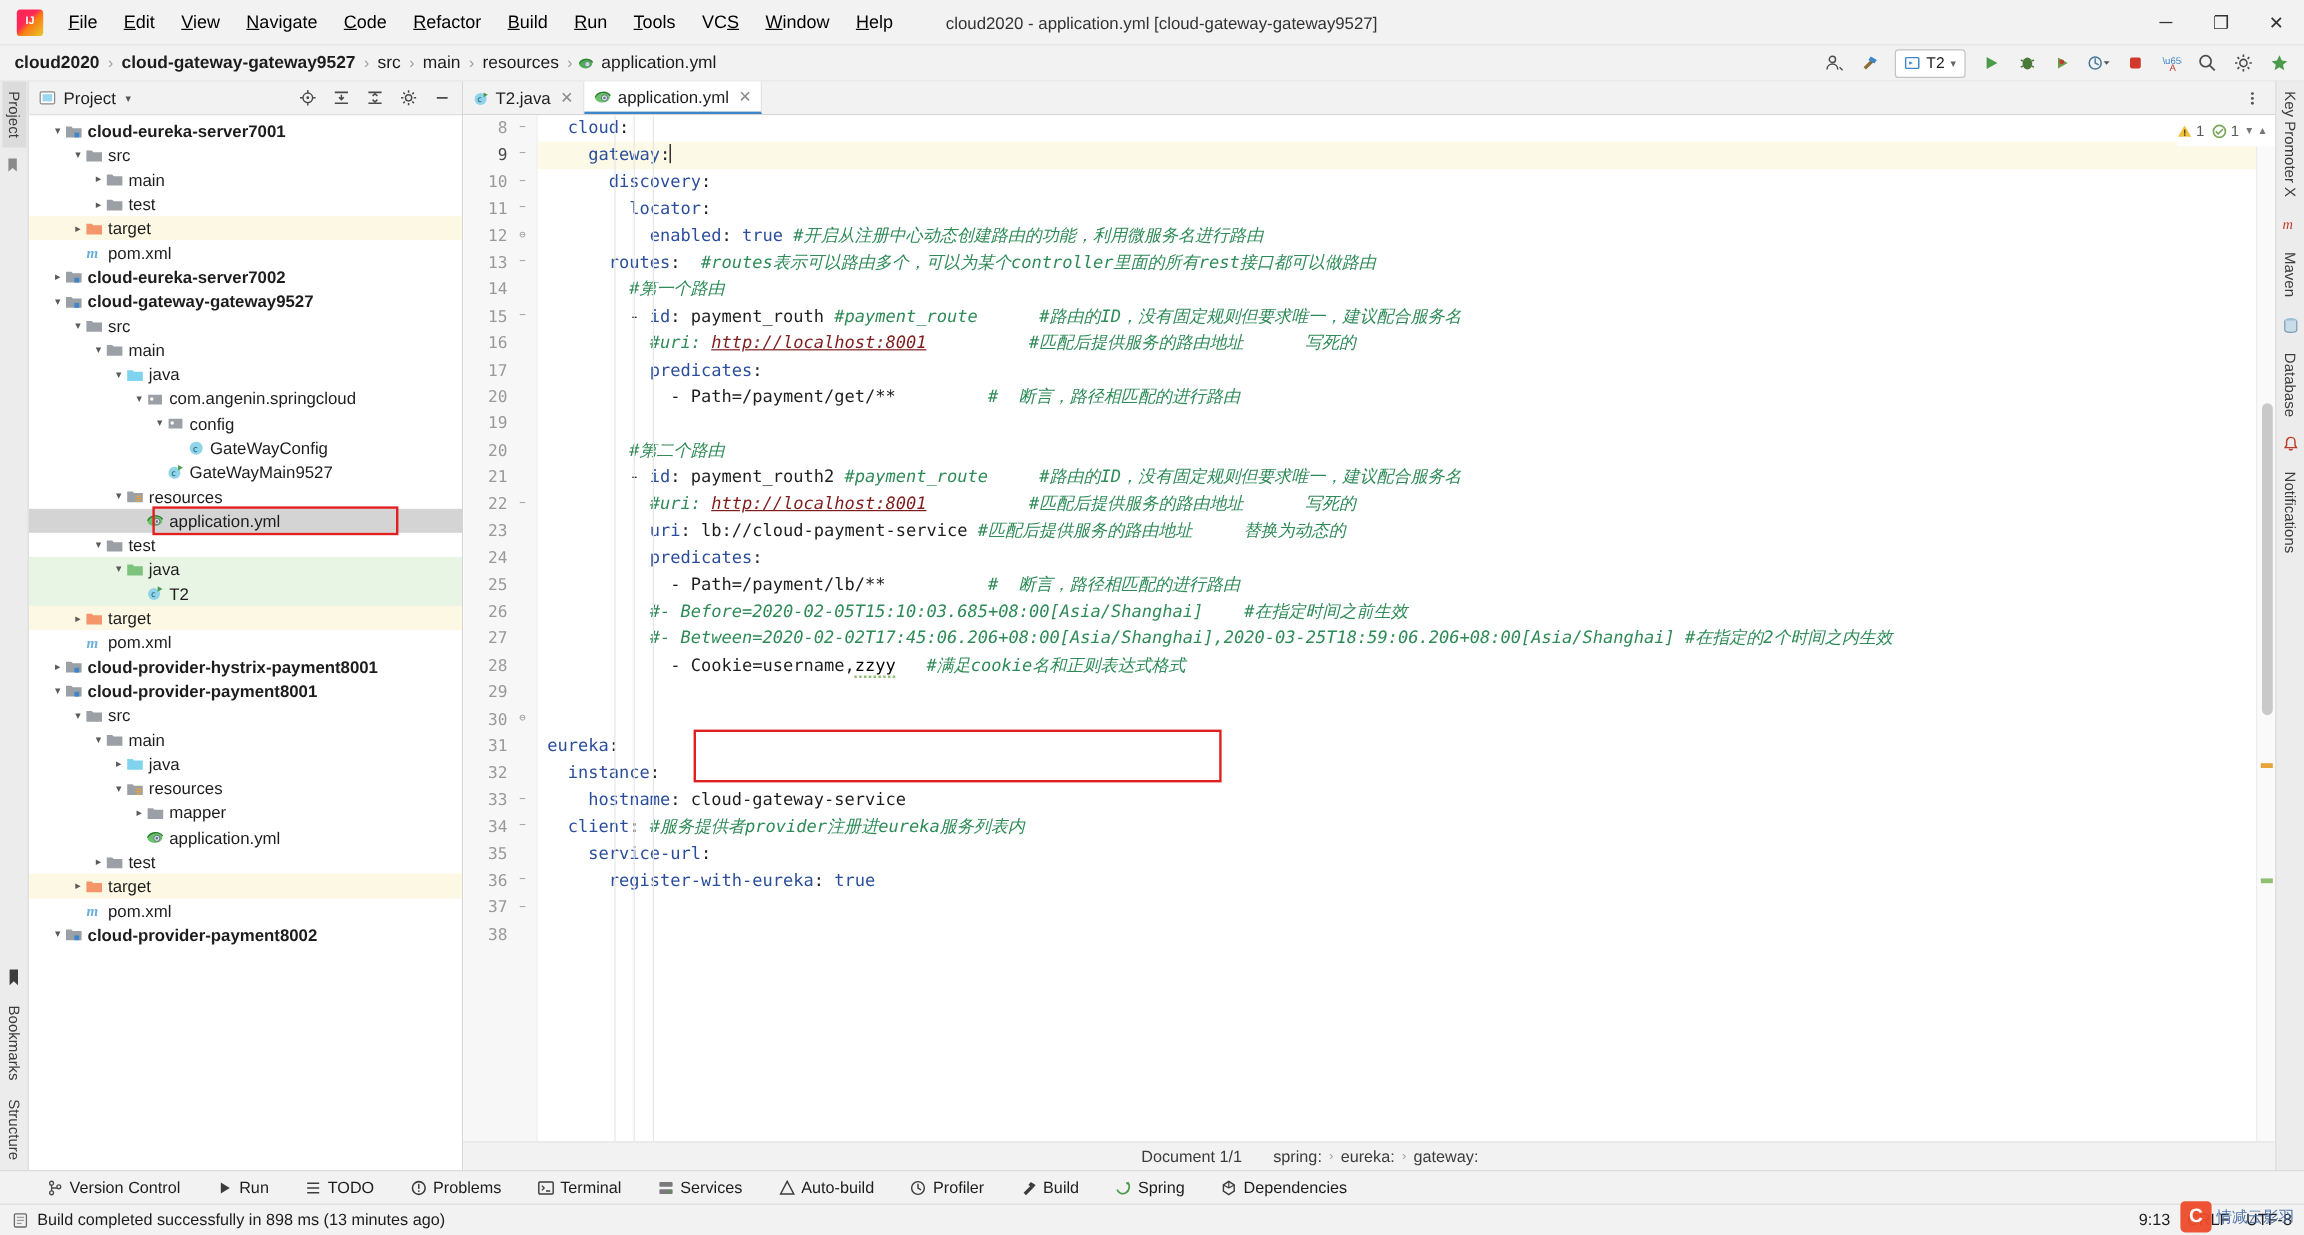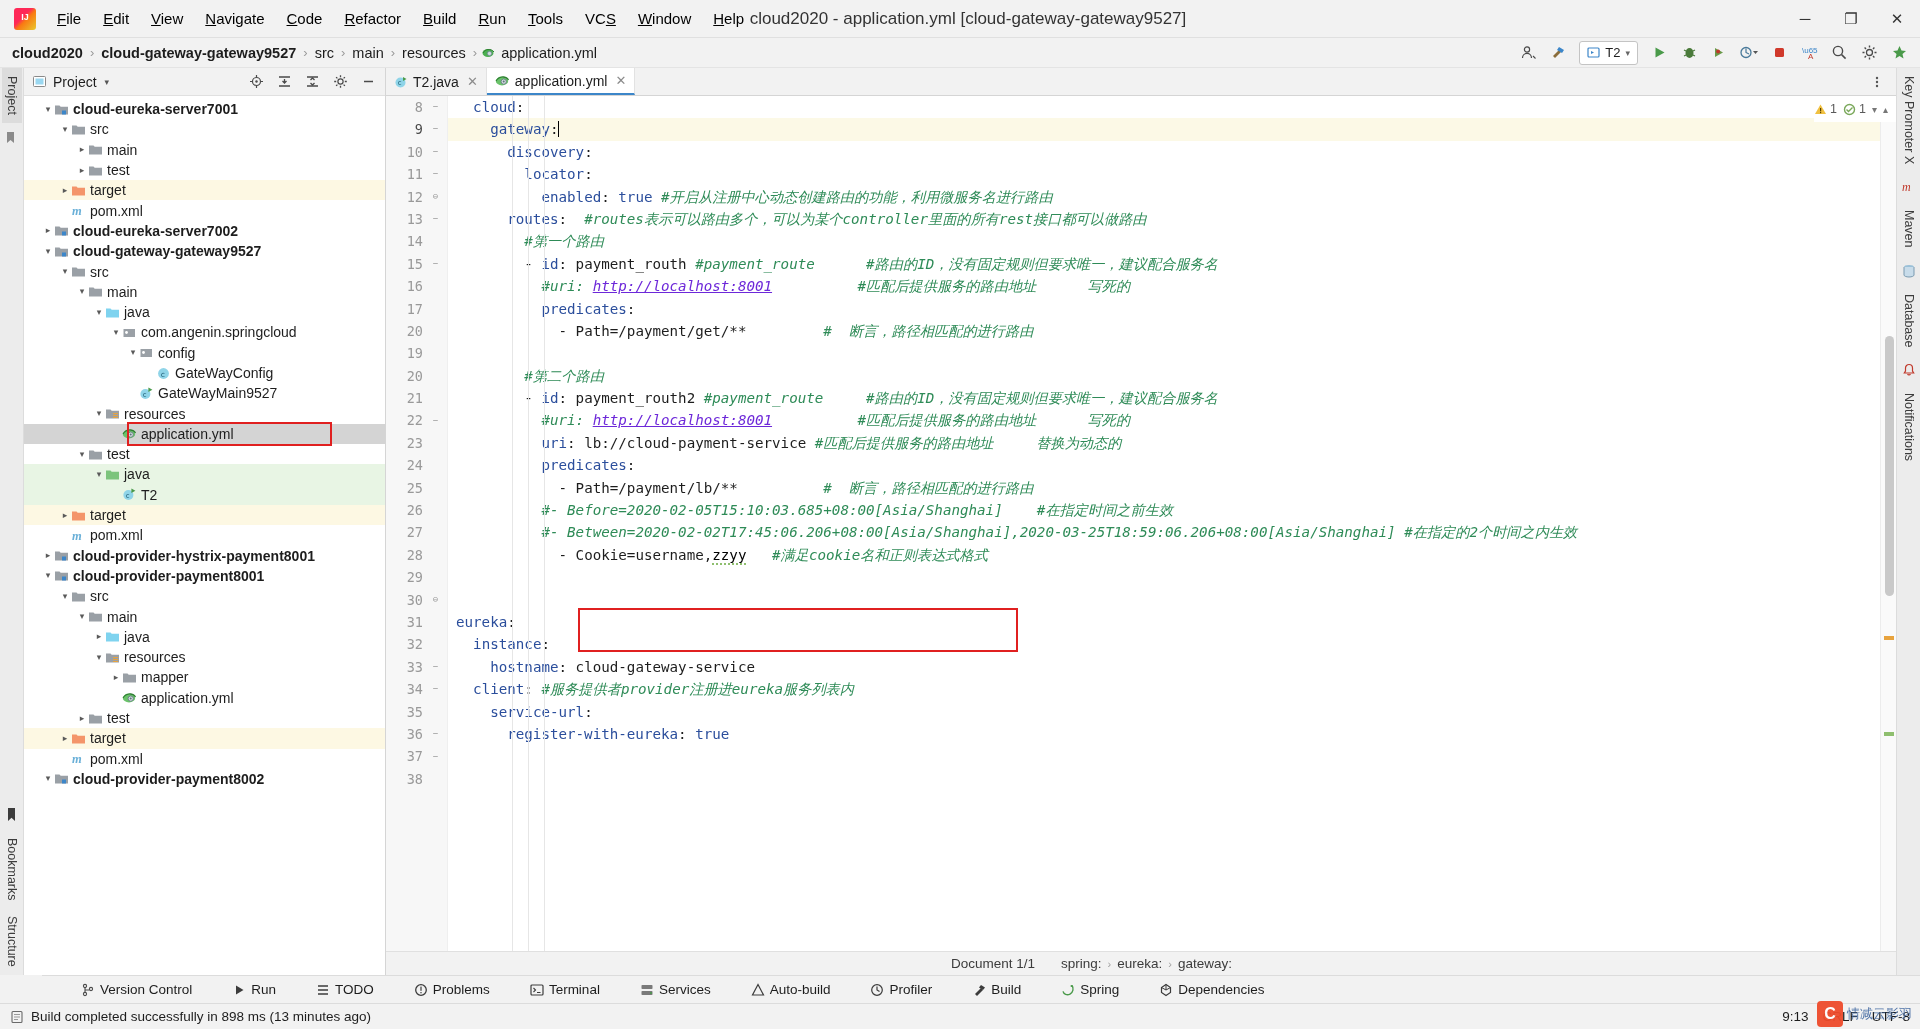--- a/index.html
+++ b/index.html
@@ -26,21 +26,21 @@
     font-family: "Liberation Sans", sans-serif;
   }
   .menubar { display: flex; align-items: center; gap: 0; }
   .menu-item {
     padding: 5px 11px; font-size: 15px; color: #000000; cursor: default;
     white-space: nowrap;
   }
   .menu-item u { text-decoration: underline; }
   .win-title {
     position: absolute; left: 16px; right: 0; text-align: center;
-    font-size: 17px; color: #333; pointer-events: none;
+    font-size: 14px; color: #333; pointer-events: none;
   }
   .win-ctrl { margin-left: auto; display: flex; align-items: center; z-index: 5; }
   .win-btn {
     width: 46px; height: 38px; display: flex; align-items: center; justify-content: center;
     font-size: 15px; color: #333; cursor: default;
   }
 
   
   .navbar {
     height: 30px; background: #f2f2f2; display: flex; align-items: center;
@@ -144,21 +144,21 @@
   }
   .code {
     flex: 1; position: relative; overflow: hidden;
     font-family: "DejaVu Sans Mono", monospace; font-size: 14.2px;
   }
   .cline { height: 22.4px; line-height: 22.4px; white-space: pre; padding-left: 8px; }
   .cline.cur { background: #fcf9e6; }
   .k { color: #2b4e9c; }          
   .v { color: #1d1d1d; }          
   .c { color: #2e8b57; font-style: italic; }                       
-  .u { color: #6d28d9; font-style: italic; text-decoration: underline; }
+  .u { color: #7f1d1d; font-style: italic; text-decoration: underline; }
   .wavy { border-bottom: 2px dotted #8fbf6f; }
   .caret {
     display: inline-block; width: 1px; height: 16px; background: #000;
     vertical-align: -3px; margin-left: -1px;
   }
   .indent-guide {
     position: absolute; top: 0; bottom: 0; width: 1px; background: #e6e6e6;
   }
   .redbox { position: absolute; border: 2px solid #e02020; pointer-events: none; }
 
@@ -178,21 +178,21 @@
   .docbar {
     height: 24px; background: #f2f2f2; border-top: 1px solid #e0e0e0;
     display: flex; align-items: center; padding-left: 565px; font-size: 13.5px;
     color: #3c3c3c; flex: 0 0 24px; gap: 6px;
   }
   .docbar .sep { color: #a0a0a0; font-size: 11px; }
 
   
   .toolbar-bottom {
     height: 28px; background: #f2f2f2; border-top: 1px solid #dcdcdc;
-    display: flex; align-items: center; padding-left: 28px; gap: 18px; flex: 0 0 28px; margin-left: 42px;
+    display: flex; align-items: center; padding-left: 28px; gap: 8px; flex: 0 0 28px;
   }
   .tw {
     display: flex; align-items: center; gap: 5px; padding: 0 11px;
     font-size: 13.5px; color: #1d1d1d; cursor: default; height: 24px;
   }
 
   
   .statusbar {
     height: 26px; background: #f2f2f2; border-top: 1px solid #dcdcdc;
     display: flex; align-items: center; padding: 0 10px 0 10px;

